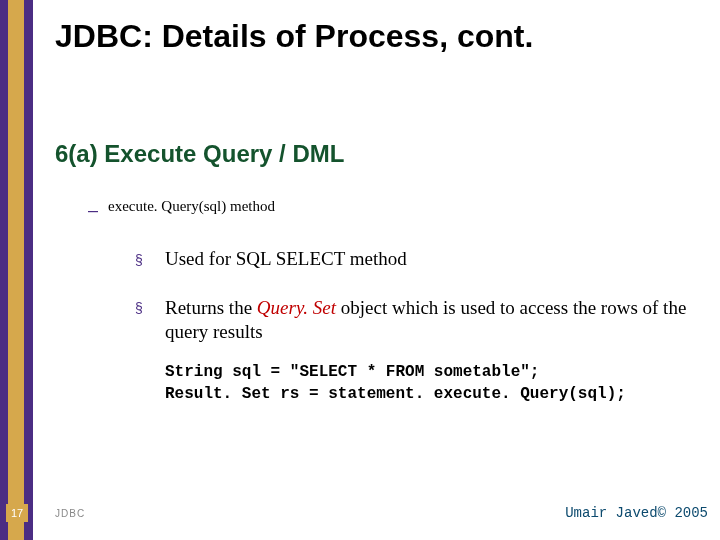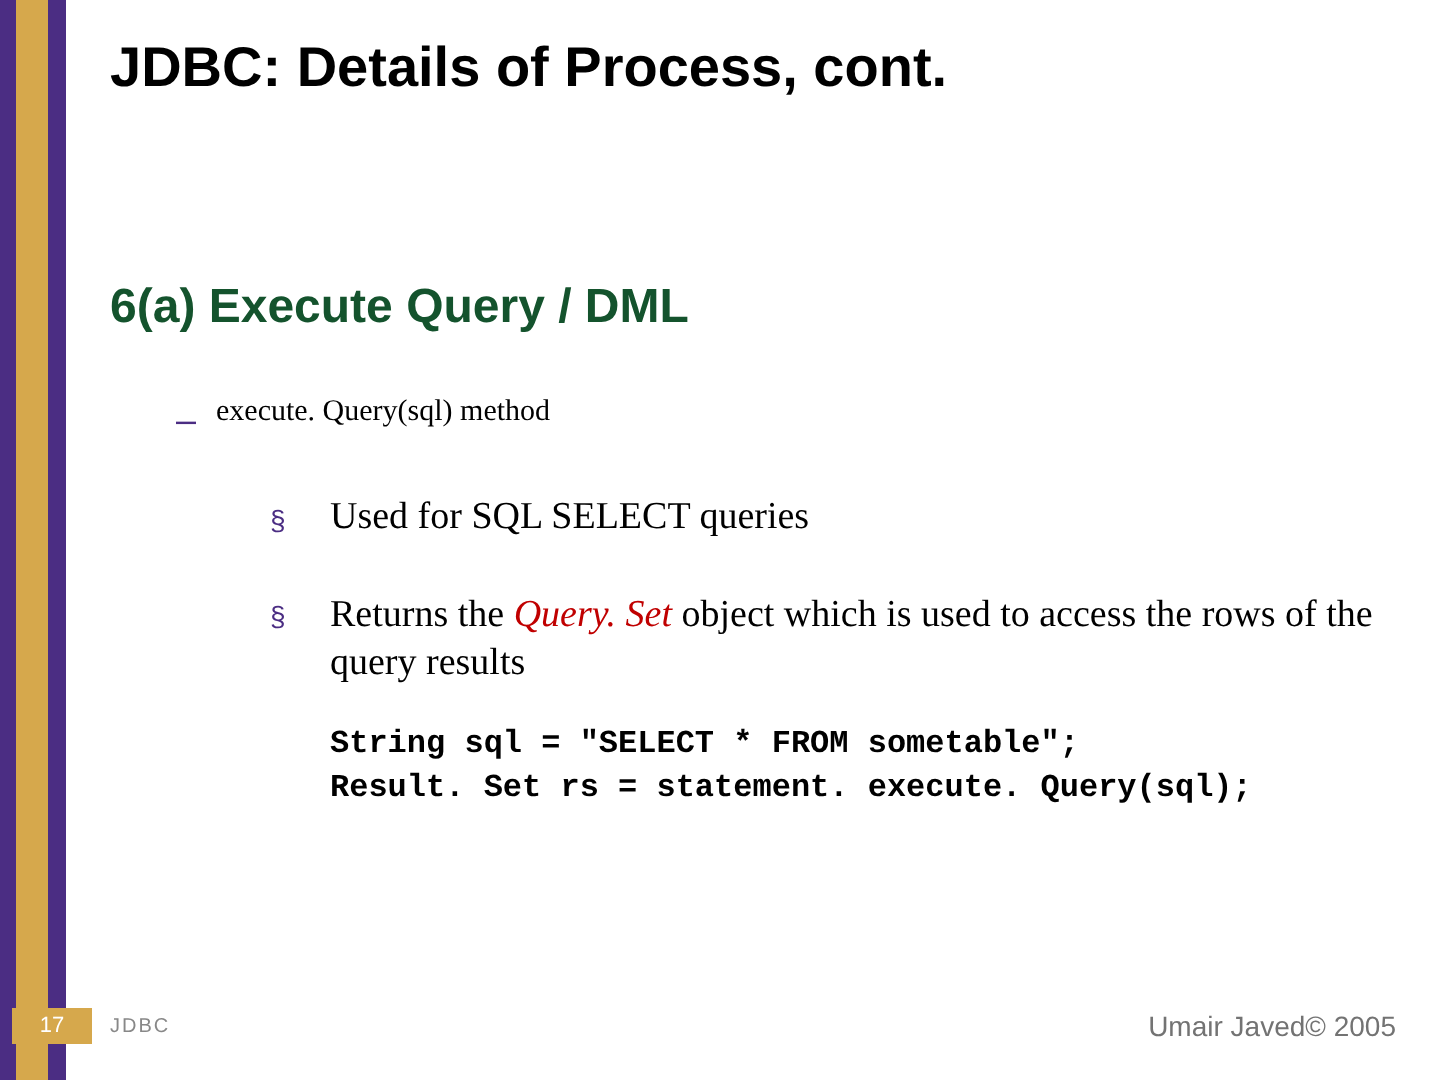--- a/index.html
+++ b/index.html
@@ -24,51 +24,51 @@
     left: 8px;
     top: 0;
     width: 16px;
     height: 540px;
     background: #d6a84c;
   }
   .footer-badge {
     position: absolute;
     left: 6px;
     bottom: 18px;
-    width: 40px;
+    width: 22px;
     height: 18px;
     background: #d6a84c;
     display: flex;
     align-items: center;
     justify-content: center;
     color: #fff;
     font-size: 11px;
   }
   .footer-jdbc {
     position: absolute;
     left: 55px;
     bottom: 21px;
     font-size: 10px;
     color: #888;
     letter-spacing: 1px;
     text-align: center;
   }
   .footer-right {
     position: absolute;
-    right: 22px;
+    right: 12px;
     bottom: 19px;
     font-size: 14px;
-    color: #737373;
-    font-family: Liberation Sans, sans-serif;
+    color: #0c4a6e;
+    font-family: Liberation Mono, monospace;
   }
   .title {
     position: absolute;
     left: 55px;
     top: 18px;
-    font-size: 28px;
+    font-size: 32px;
     font-weight: bold;
     color: #000;
     text-align: center;
   }
   .section {
     position: absolute;
     left: 55px;
     top: 140px;
     font-size: 24px;
     font-weight: bold;
@@ -145,21 +145,21 @@
 </div>
 
 <div class="title">JDBC: Details of Process, cont.</div>
 
 <div class="section">6(a)  Execute Query / DML</div>
 
 <div class="dash1">–</div>
 <div class="sub1">execute. Query(sql) method</div>
 
 <div class="bullet1">§</div>
-<div class="item1">Used for SQL SELECT queries</div>
+<div class="item1">Used for SQL SELECT method</div>
 
 <div class="bullet2">§</div>
 <div class="item2">
   <span>Returns the </span><span class="em">Query. Set</span><span> object which is used to access the rows of the query results</span>
 </div>
 
 <div class="code">String sql = "SELECT * FROM sometable";
 Result. Set rs = statement. execute. Query(sql);</div>
 
 <div class="footer-badge">

